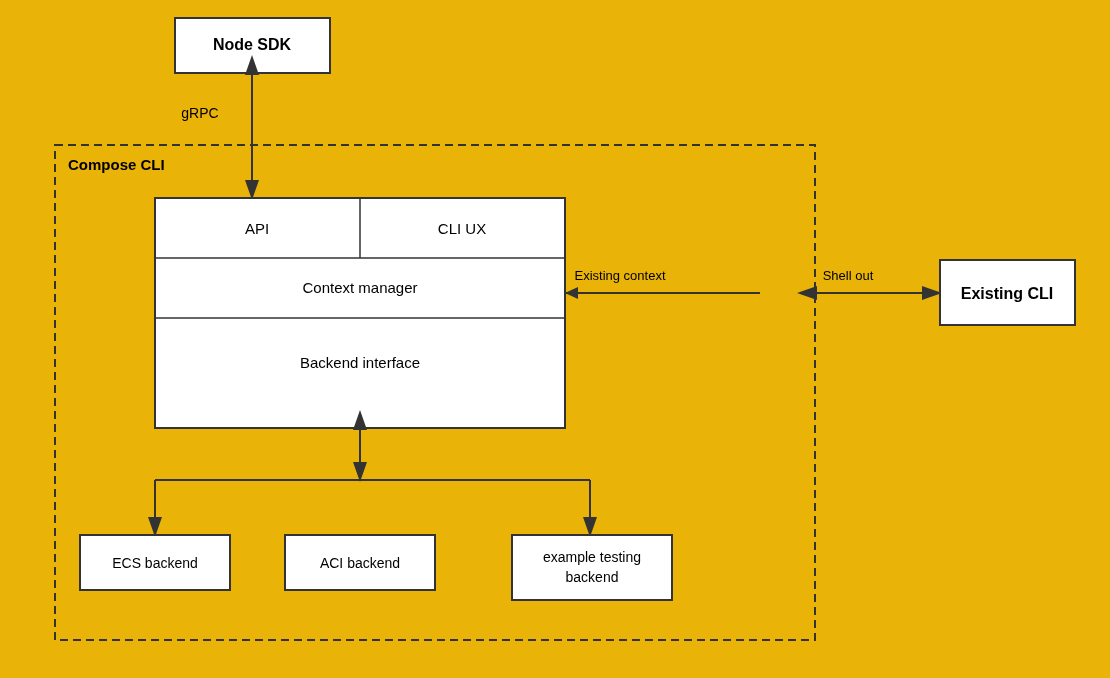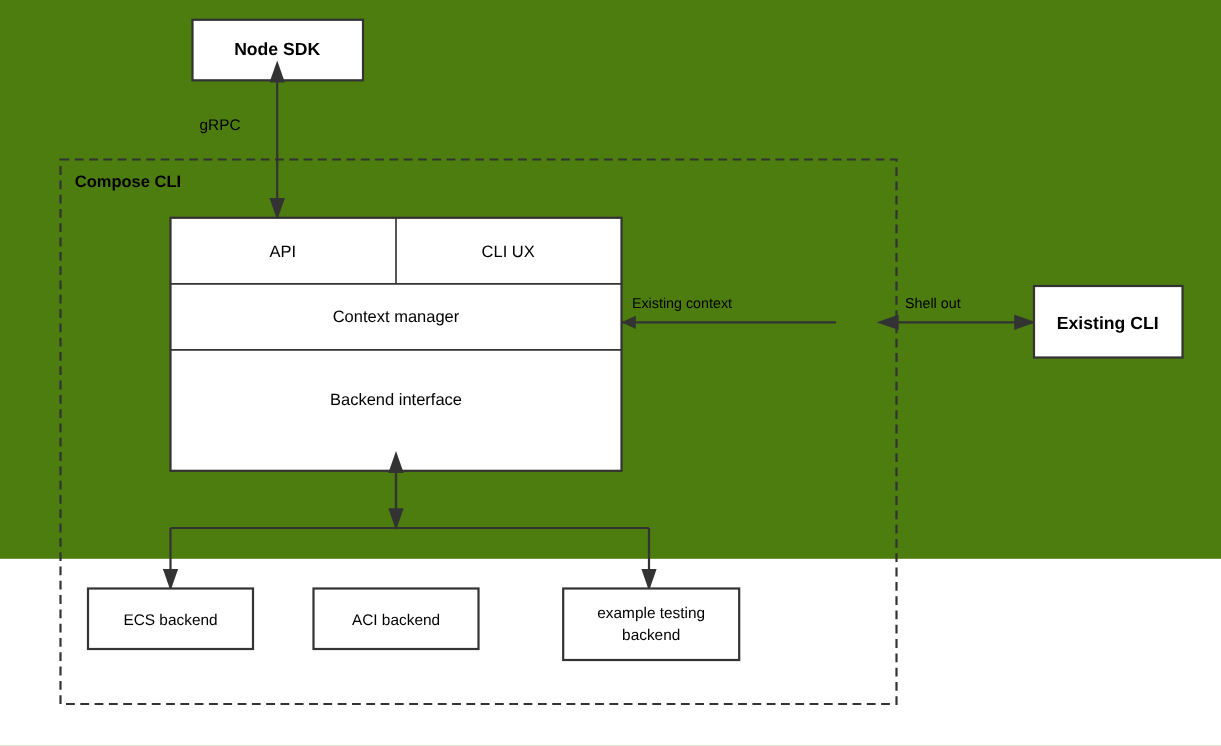--- a/index.html
+++ b/index.html
@@ -6,23 +6,23 @@
     body {
       background: #fff;
       font-family: Arial, sans-serif;
       width: 1110px;
       height: 678px;
       overflow: hidden;
       position: relative;
     }
     .diagram-container {
       width: 1110px;
-      height: 508px;
+      height: 678px;
       position: relative;
-      background: #4d7c0f;
+      background: #eab308;
     }
     svg {
       position: absolute;
       top: 0;
       left: 0;
       width: 1110px;
       height: 678px;
     }
   </style>
 </head>

